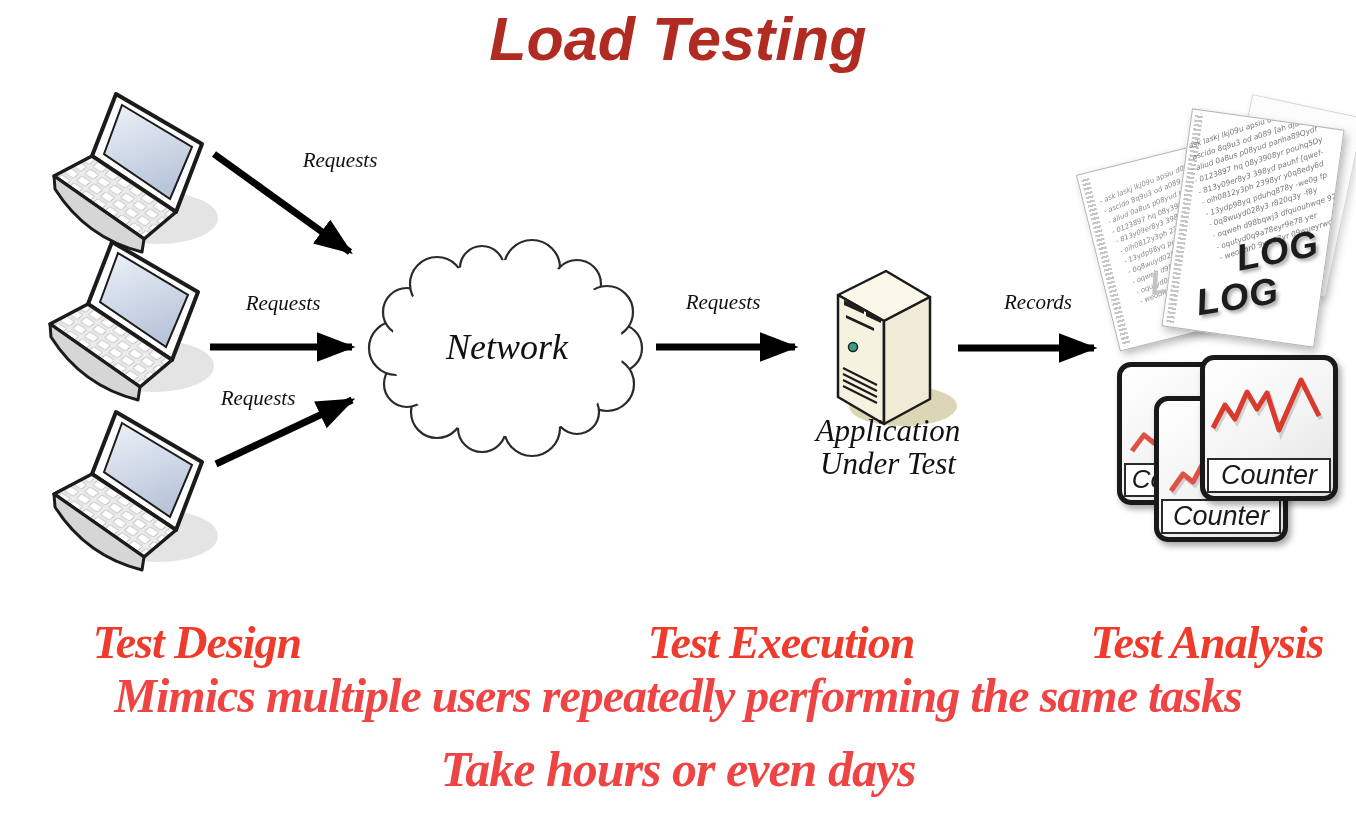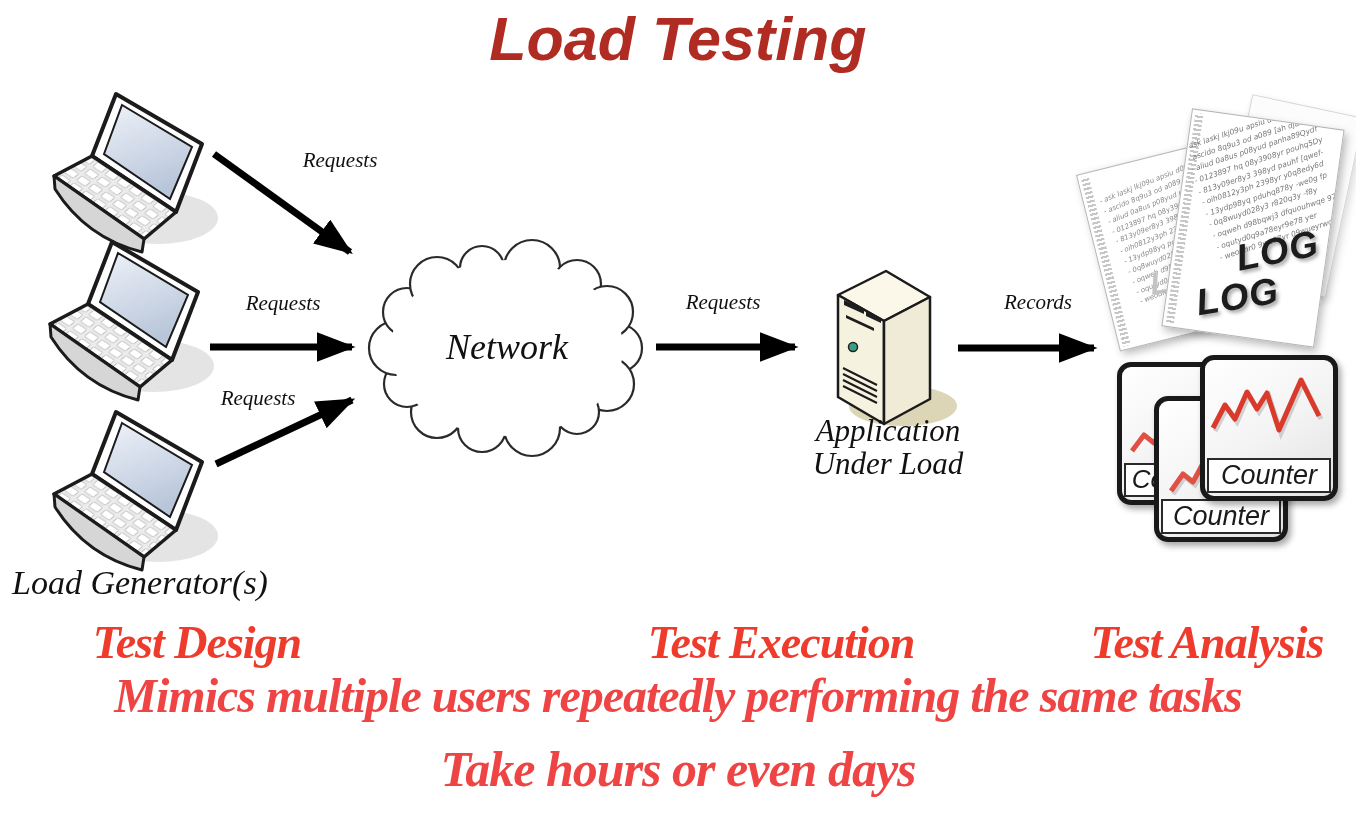--- a/index.html
+++ b/index.html
@@ -124,22 +124,21 @@
     </g>
   </svg>
 
   <div class="lbl ctr" style="left:340px;top:148px;">Requests</div>
   <div class="lbl ctr" style="left:283px;top:291px;">Requests</div>
   <div class="lbl ctr" style="left:258px;top:386px;">Requests</div>
   <div class="lbl ctr" style="left:723px;top:290px;">Requests</div>
   <div class="lbl ctr" style="left:1038px;top:290px;">Records</div>
   <div class="lbl ctr network-lbl" style="left:507px;top:326px;">Network</div>
   <div class="lbl ctr app-lbl" style="left:888px;top:414px;">Application
-Under Load</div>
-  <div class="lbl loadgen-lbl" style="left:12px;top:564px;">Load Generator(s)</div>
+Under Test</div>
 
   <div class="logpage" style="left:1096px;top:156px;width:132px;height:180px;transform:rotate(-14deg);z-index:2;">
     <div class="perf"></div>
     <div class="gib" style="left:15px;top:26px;width:150px;transform:rotate(-8deg);">- ask laskj lkj09u apsiu d098123
 - ascido 8q9u3 od a089 [ah dja8s7df
 - aliud 0a8us p08yud panha89Qydf
 - 0123897 hq 08y3908yr pouhq5Dy
 - 813y09er8y3 398yd pauhf [qwef-
 - oih0812y3ph 2398yr y0q8edy6d
 - 13ydp98yq pduhq878y -we0g fp

